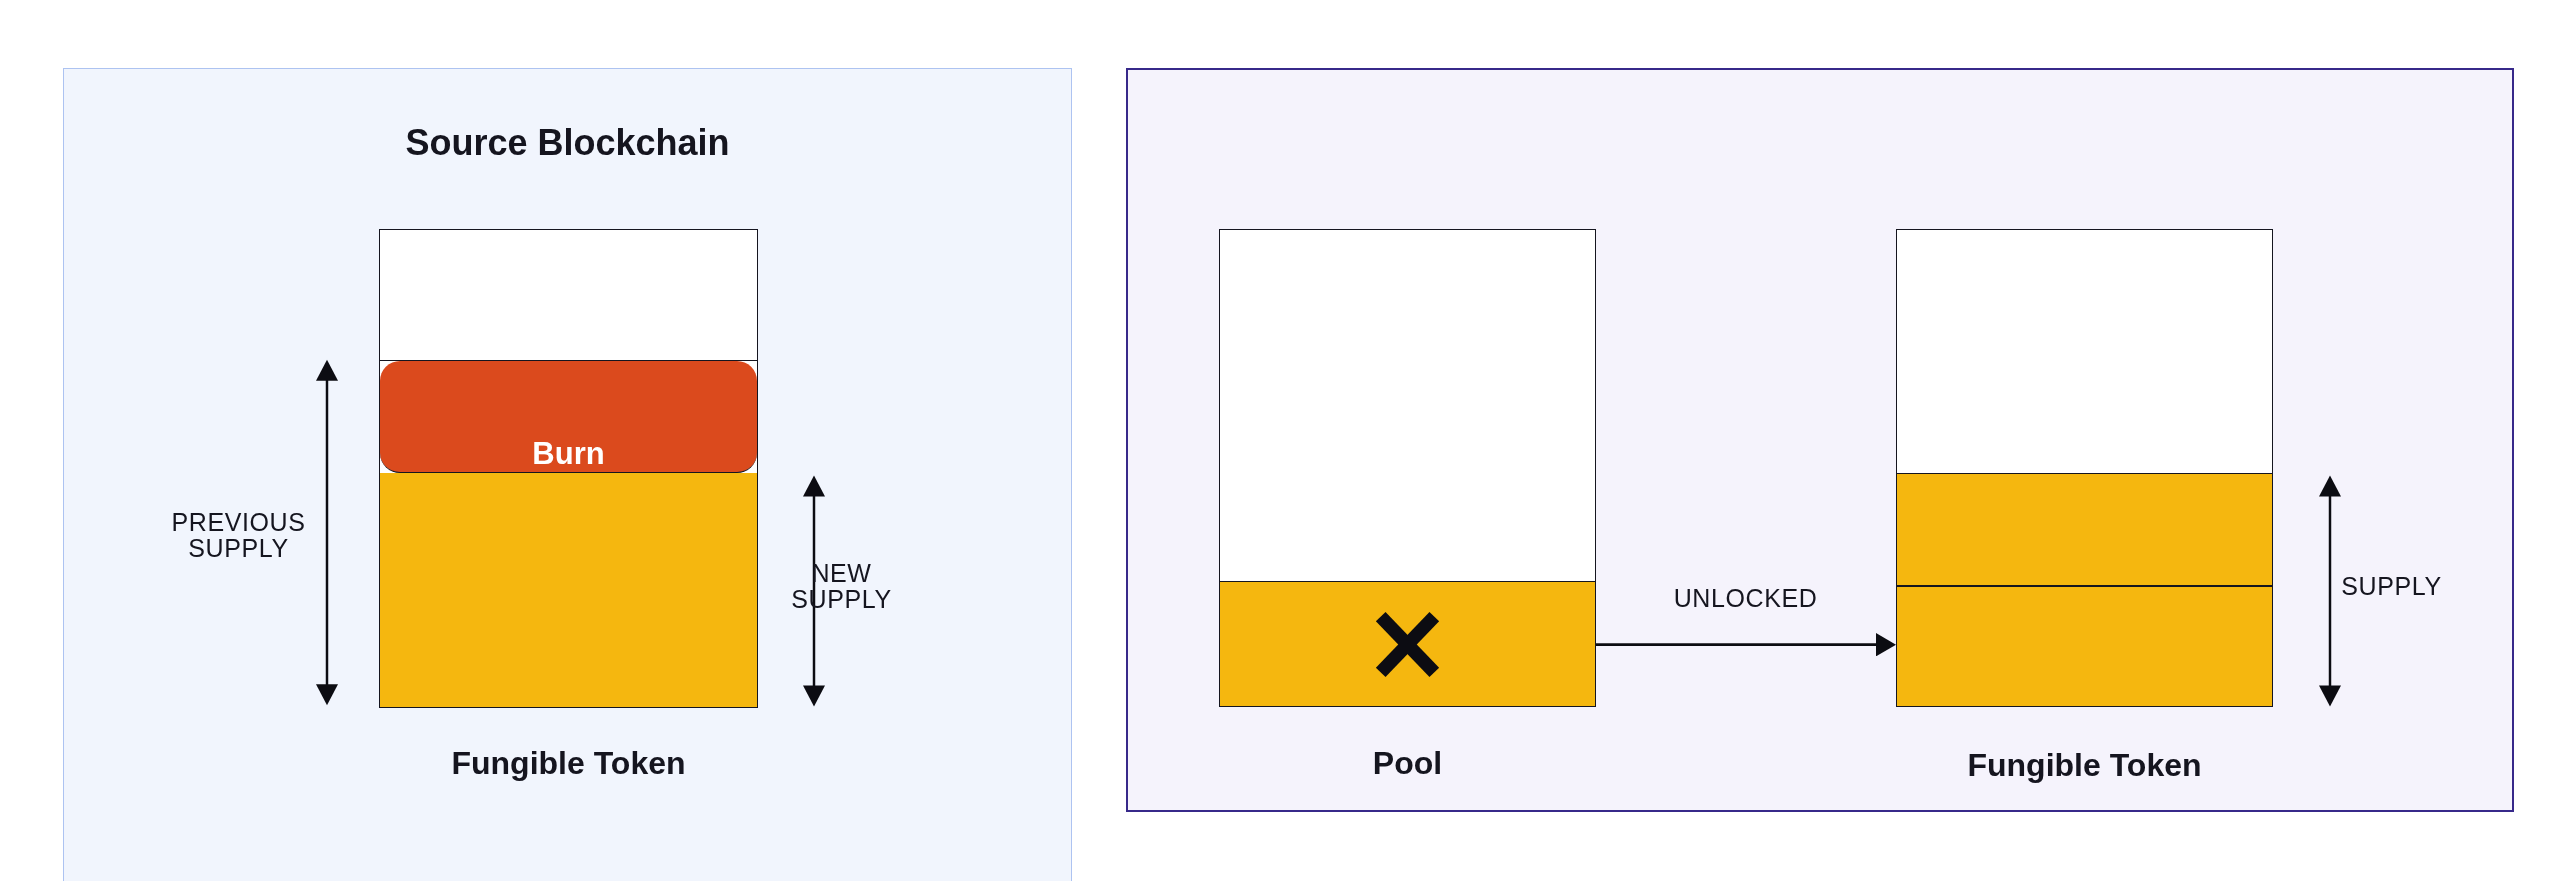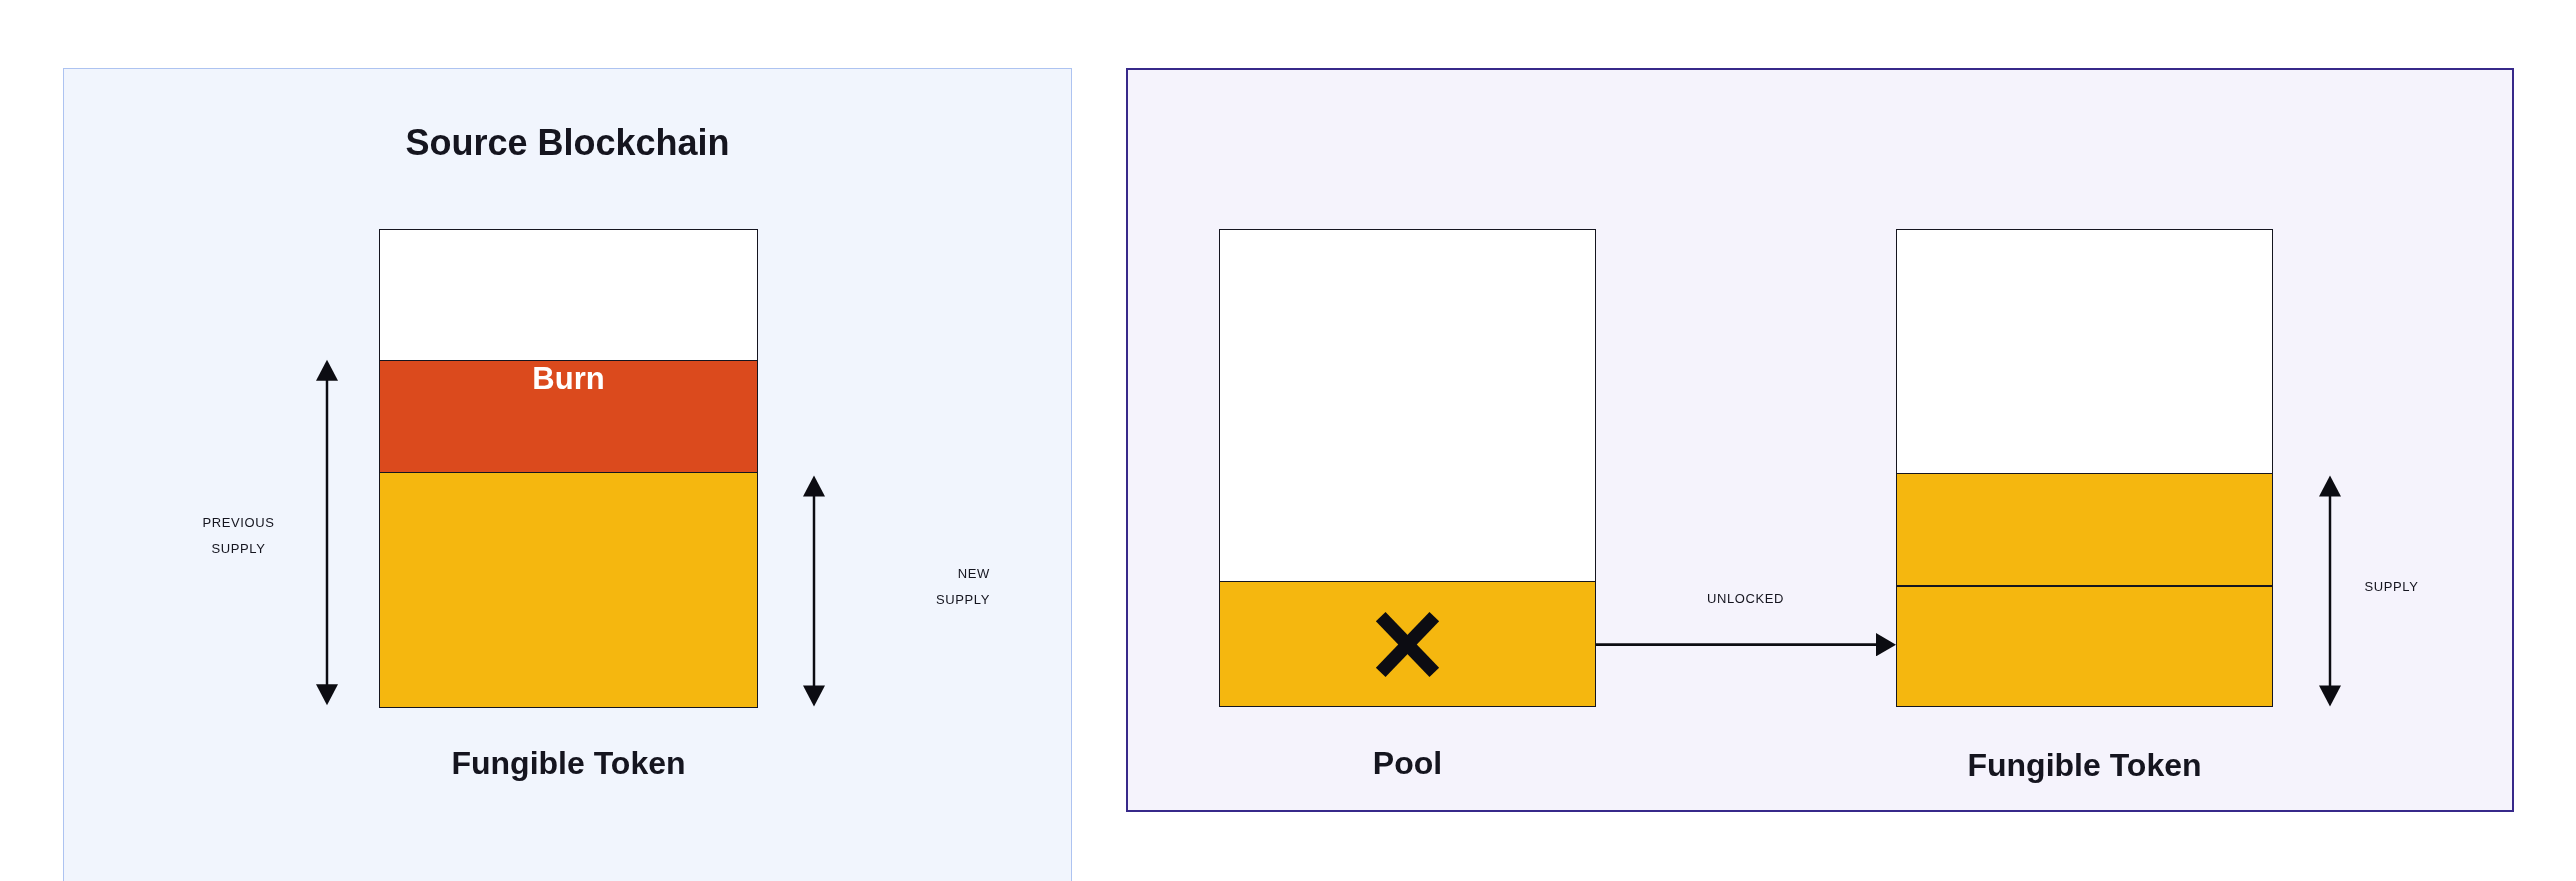--- a/index.html
+++ b/index.html
@@ -10,28 +10,28 @@
               background:var(--c-left_panel_bg);border:1.7px solid var(--c-left_panel_border);}
   .panel.right{left:1126px;top:68px;width:1388px;height:744px;
                background:var(--c-right_panel_bg);border:2.2px solid var(--c-right_panel_border);}
   .panel-title{position:absolute;left:0;right:0;top:56px;margin:0;text-align:center;
                font-size:36px;line-height:36px;font-weight:700;letter-spacing:0;}
   .bar{position:absolute;box-sizing:border-box;border:1.7px solid var(--c-line);
        background:#fff;display:flex;flex-direction:column;}
   .seg{box-sizing:border-box;width:100%;}
   .seg.divided{border-bottom:1.7px solid var(--c-line);}
   .seg.divided4{border-bottom:2.2px solid var(--c-line);}
-  .seg.orange{background:var(--c-orange);display:flex;align-items:flex-start;justify-content:center;}
+  .seg.orange{background:var(--c-orange);display:flex;align-items:flex-end;justify-content:center;border-radius:20px;}
   .seg.yellow{background:var(--c-yellow);}
   .seg.white{background:var(--c-white);}
   .seg.grow{flex:1 1 auto;}
   .seg.center{display:flex;align-items:center;justify-content:center;}
   .burn-text{color:var(--c-white);font-size:31px;font-weight:700;}
   .bar-label{position:absolute;text-align:center;font-size:32px;line-height:32px;font-weight:700;margin-top:10px;}
-  .caption{position:absolute;text-align:center;font-size:13px;line-height:25.6px;
+  .caption{position:absolute;text-align:center;font-size:25px;line-height:25.6px;
            font-weight:400;letter-spacing:0.6px;color:var(--c-text);}
   .arrow-svg{position:absolute;color:var(--c-arrow);}
   .x-svg{color:var(--c-arrow);}
 </style>
 </head>
 <body>
 
 <div class="canvas">
 
   <section class="panel left">
@@ -53,21 +53,21 @@
     <div class="caption" style="left:63px;top:441px;width:223px;">
       <div>PREVIOUS</div>
       <div>SUPPLY</div>
     </div>
 
     <svg class="arrow-svg" style="left:739px;top:405px;" width="22" height="234" viewBox="0 0 40 420">
       <line x1="20" y1="30" x2="20" y2="390" stroke="currentColor" stroke-width="4.5"></line>
       <polygon points="20,0 0,38 40,38" fill="currentColor"></polygon>
       <polygon points="20,420 0,382 40,382" fill="currentColor"></polygon>
     </svg>
-    <div class="caption" style="left:703px;top:492px;width:223px;text-align:right;">
+    <div class="caption" style="left:666px;top:492px;width:223px;">
       <div>NEW</div>
       <div>SUPPLY</div>
     </div>
 
     <div class="bar-label" style="left:315px;top:668px;width:379px;">Fungible Token</div>
   </section>
 
   <section class="panel right">
 
     <div class="bar" style="left:91px;top:159px;width:377px;height:478px;">

